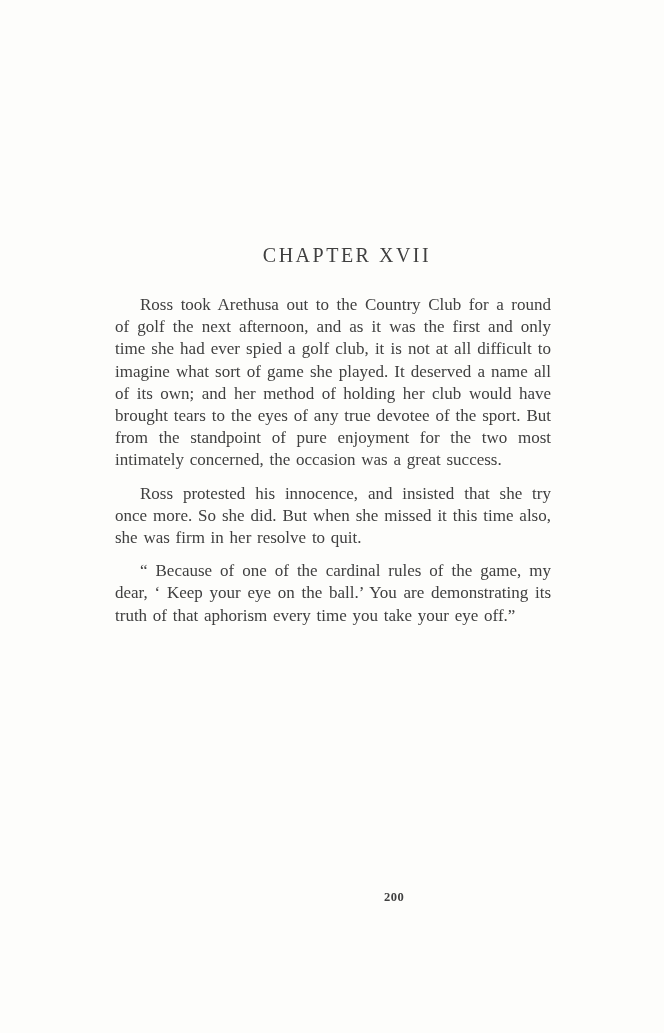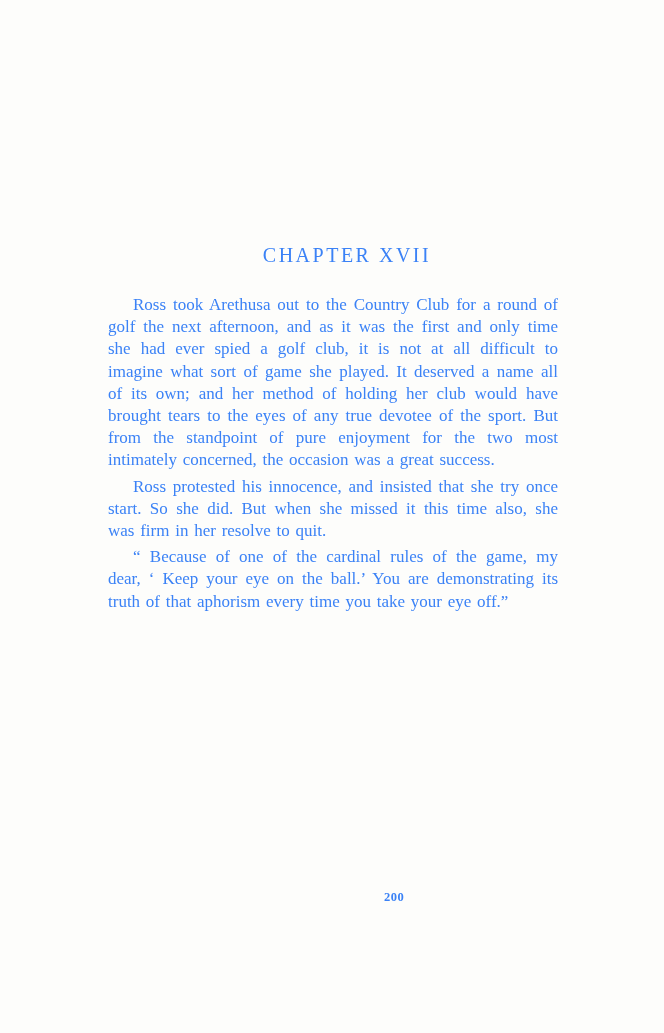--- a/index.html
+++ b/index.html
@@ -7,40 +7,40 @@
     padding: 0;
     background: #ffffff;
   }
   .page {
     position: relative;
     width: 664px;
     height: 1033px;
     background: #fdfdfb;
     overflow: hidden;
     font-family: "Liberation Serif", "DejaVu Serif", serif;
-    color: #3b82f6;
+    color: #404040;
   }
   .text-block {
     position: absolute;
     left: 104px;
     top: 244px;
     width: 458px;
   }
   .chapter-title {
     margin: 0 0 27px 0;
     text-align: center;
     font-size: 20px;
     font-weight: normal;
     letter-spacing: 2.5px;
     position: relative;
     left: 14px;
     white-space: nowrap;
   }
   .body-text p {
-    margin: 4px;
+    margin: 11px;
     font-size: 17px;
     line-height: 22.2px;
     text-align: justify;
     text-indent: 25px;
     word-spacing: 1.5px;
   }
   .folio {
     position: absolute;
     top: 890px;
     left: 0;
@@ -54,18 +54,18 @@
   }
 </style>
 </head>
 <body>
 
 <div class="page">
   <div class="text-block">
     <h1 class="chapter-title">CHAPTER XVII</h1>
     <div class="body-text">
         <p>Ross took Arethusa out to the Country Club for a round of golf the next afternoon, and as it was the first and only time she had ever spied a golf club, it is not at all difficult to imagine what sort of game she played. It deserved a name all of its own; and her method of holding her club would have brought tears to the eyes of any true devotee of the sport. But from the standpoint of pure enjoyment for the two most intimately concerned, the occasion was a great success.</p>
-        <p>Ross protested his innocence, and insisted that she try once start. So she did. But when she missed it this time also, she was firm in her resolve to quit.</p>
+        <p>Ross protested his innocence, and insisted that she try once more. So she did. But when she missed it this time also, she was firm in her resolve to quit.</p>
         <p>“ Because of one of the cardinal rules of the game, my dear, ‘ Keep your eye on the ball.’ You are demonstrating its truth of that aphorism every time you take your eye off.”</p>
       </div>
   </div>
   <div class="folio">200</div>
 </div>
 
 </body></html>

